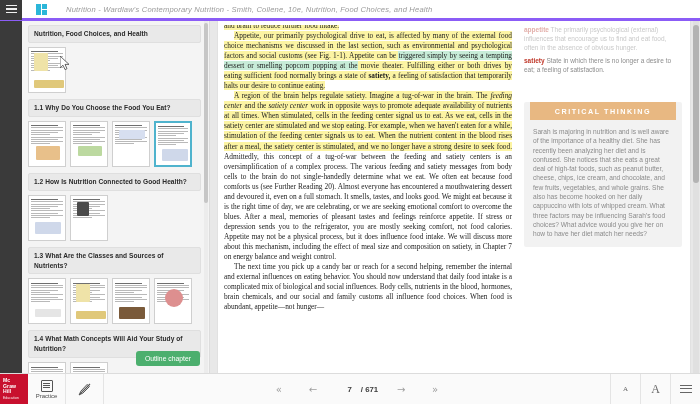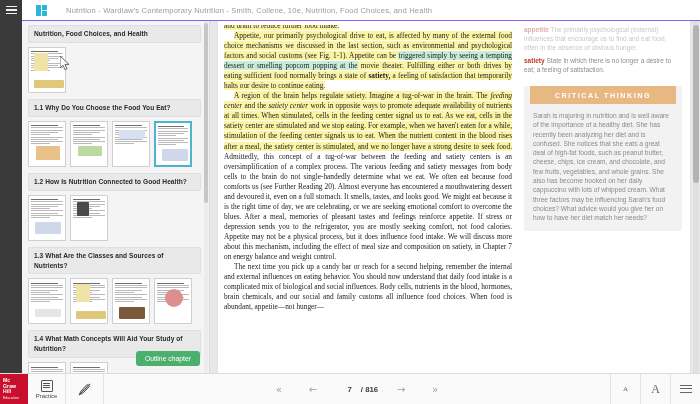--- a/index.html
+++ b/index.html
@@ -6,22 +6,22 @@
   html, body {
     width: 700px; height: 404px;
     font-family: "Liberation Sans", sans-serif;
     background: #ffffff;
     overflow: hidden;
   }
 
   
   .topbar {
     position: absolute; top: 0; left: 0; width: 700px; height: 21px;
-    background: #ffffff; border-bottom: 1px solid #8b5cf6;
-    display: flex; align-items: center;
+    background: #ffffff; border-bottom: 3px solid #8b5cf6;
+    display: flex; align-items: center; font-style: italic;
   }
   .hamburger-zone {
     width: 22px; height: 21px; background: #3a3a3a;
     display: flex; align-items: center; justify-content: center;
     flex: 0 0 22px;
   }
   .hamburger { width: 11px; height: 8px; position: relative; }
   .hamburger i {
     display: block; position: absolute; left: 0; width: 11px; height: 1.4px;
     background: #f0f0f0;
@@ -136,21 +136,21 @@
   
   .gl {
     font-size: 6.5px; line-height: 9.1px; color: #8d8d8d;
     margin-bottom: 4px;
   }
   .gl .term { color: #c0392b; font-weight: bold; }
   .gl.faded { color: #c9c9c9; }
   .gl.faded .term { color: #e3b0ab; }
 
   .ct-box {
-    margin-top: 12px; background: #f2f2f2; border-radius: 2px;
+    margin-top: 28px; background: #f2f2f2; border-radius: 2px;
     padding: 0 0 8px 0;
   }
   .ct-title {
     background: #e8b882; color: #fff; font-size: 7.2px; font-weight: bold;
     letter-spacing: 1.55px; text-align: center; padding: 4.5px 0 4px 0;
     margin: 0 6px;
   }
   .ct-body {
     font-size: 6.6px; line-height: 9.3px; color: #8b8b8b;
     padding: 7px 9px 0 9px;
@@ -493,21 +493,21 @@
         <path d="M10.2 2.4 L12.4 4.6 L5.6 11.4 L2.7 12.3 L3.6 9.4 Z" fill="none" stroke="#555" stroke-width="1"></path>
         <line x1="2" y1="13" x2="13" y2="2" stroke="#555" stroke-width="1.1"></line>
       </svg>
     </span>
   </div>
 
   <div class="pager">
     <div class="pg-btn">«</div>
     <div class="pg-btn">←</div>
     <div class="pg-num">7</div>
-    <div class="pg-tot">/ 816</div>
+    <div class="pg-tot">/ 671</div>
     <div class="pg-btn">→</div>
     <div class="pg-btn">»</div>
   </div>
 
   <div class="bb-right">
     <div class="bb-rbtn">
       <span class="A-sm">A</span>
     </div>
     <div class="bb-rbtn">
       <span class="A-lg">A</span>

